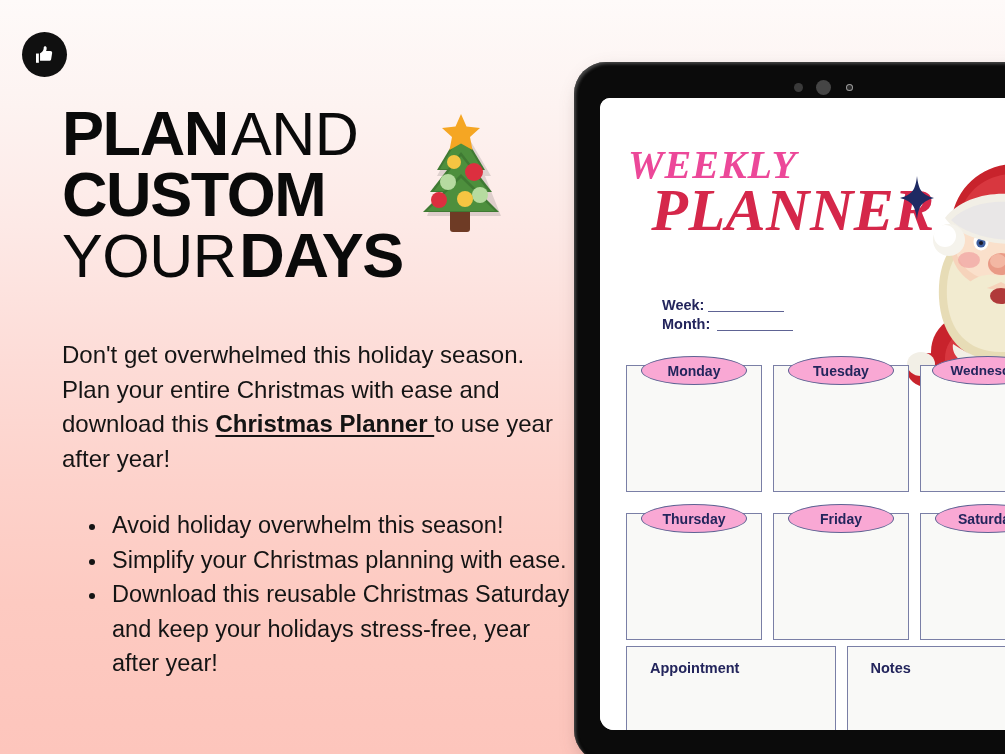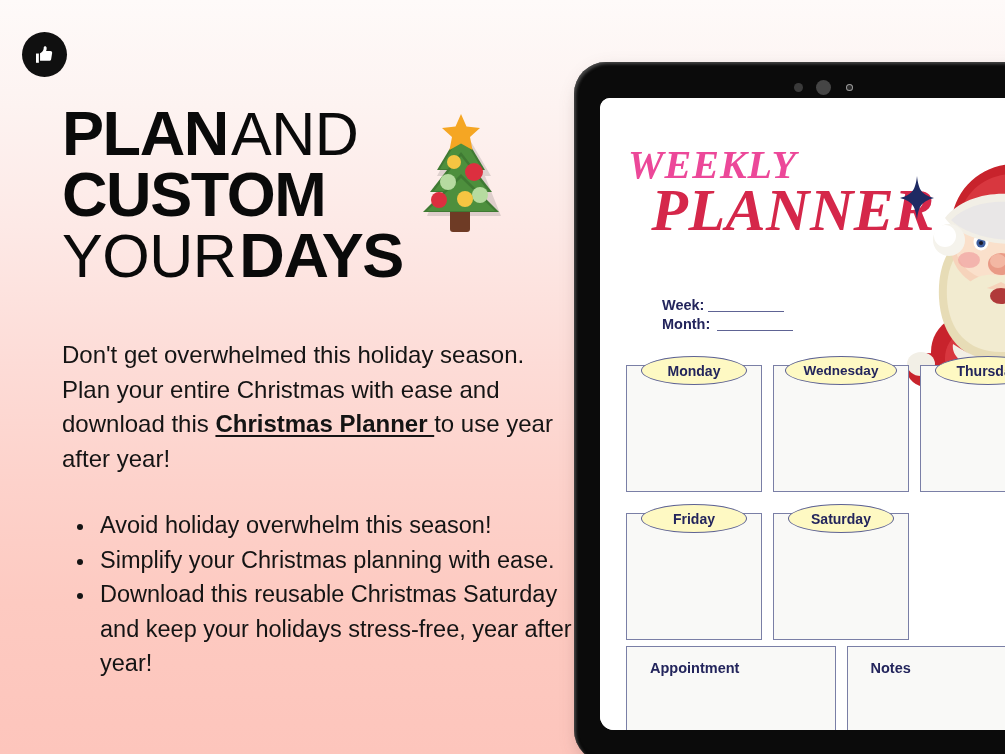--- a/index.html
+++ b/index.html
@@ -67,21 +67,21 @@
   #paragraph .strong-ul {
     font-weight:700; text-decoration:underline;
     text-underline-offset:3px; text-decoration-thickness:2px;
   }
 
   #bullets {
     position:absolute; left:88px; top:508px; width:490px;
     font-size:23.5px; line-height:34.5px;
     color:#141414;
   }
-  #bullets li { list-style:disc; margin-left:8px; padding-left:4px; }
+  #bullets li { list-style:disc; margin-left:20px; padding-left:4px; }
   #bullets li::marker { font-size:20px; }
 
   
   #tablet {
     position:absolute;
     left:574px; top:62px;
     width:520px; height:700px;
     z-index:30;
   }
   #tablet-shadow {
@@ -182,21 +182,21 @@
     width:100%; height:127px;
     border:1.4px solid #7a7fa6;
     background:#f9f9f7;
   }
   .day-pill {
     position:absolute; left:50%; top:0;
     transform:translateX(-50%);
     width:106px; height:29px;
     border:1.4px solid #5e6394;
     border-radius:50%;
-    background:#fef9c3;
+    background:#f9a8d4;
     display:flex; align-items:center; justify-content:center;
     font-size:14px; font-weight:700; color:#23255c;
     white-space:nowrap;
   }
   .day-pill.wide { width:112px; font-size:13.5px; }
 
   
   #bottom-row {
     position:absolute; left:26px; top:548px;
     width:430px;
@@ -348,20 +348,24 @@
             </svg>
           </div>
 
           <div id="day-grid">
             <div class="day-cell">
               <div class="day-box"></div>
               <div class="day-pill">Monday</div>
             </div>
             <div class="day-cell">
               <div class="day-box"></div>
+              <div class="day-pill">Tuesday</div>
+            </div>
+            <div class="day-cell">
+              <div class="day-box"></div>
               <div class="day-pill wide">Wednesday</div>
             </div>
             <div class="day-cell">
               <div class="day-box"></div>
               <div class="day-pill">Thursday</div>
             </div>
             <div class="day-cell">
               <div class="day-box"></div>
               <div class="day-pill">Friday</div>
             </div>

